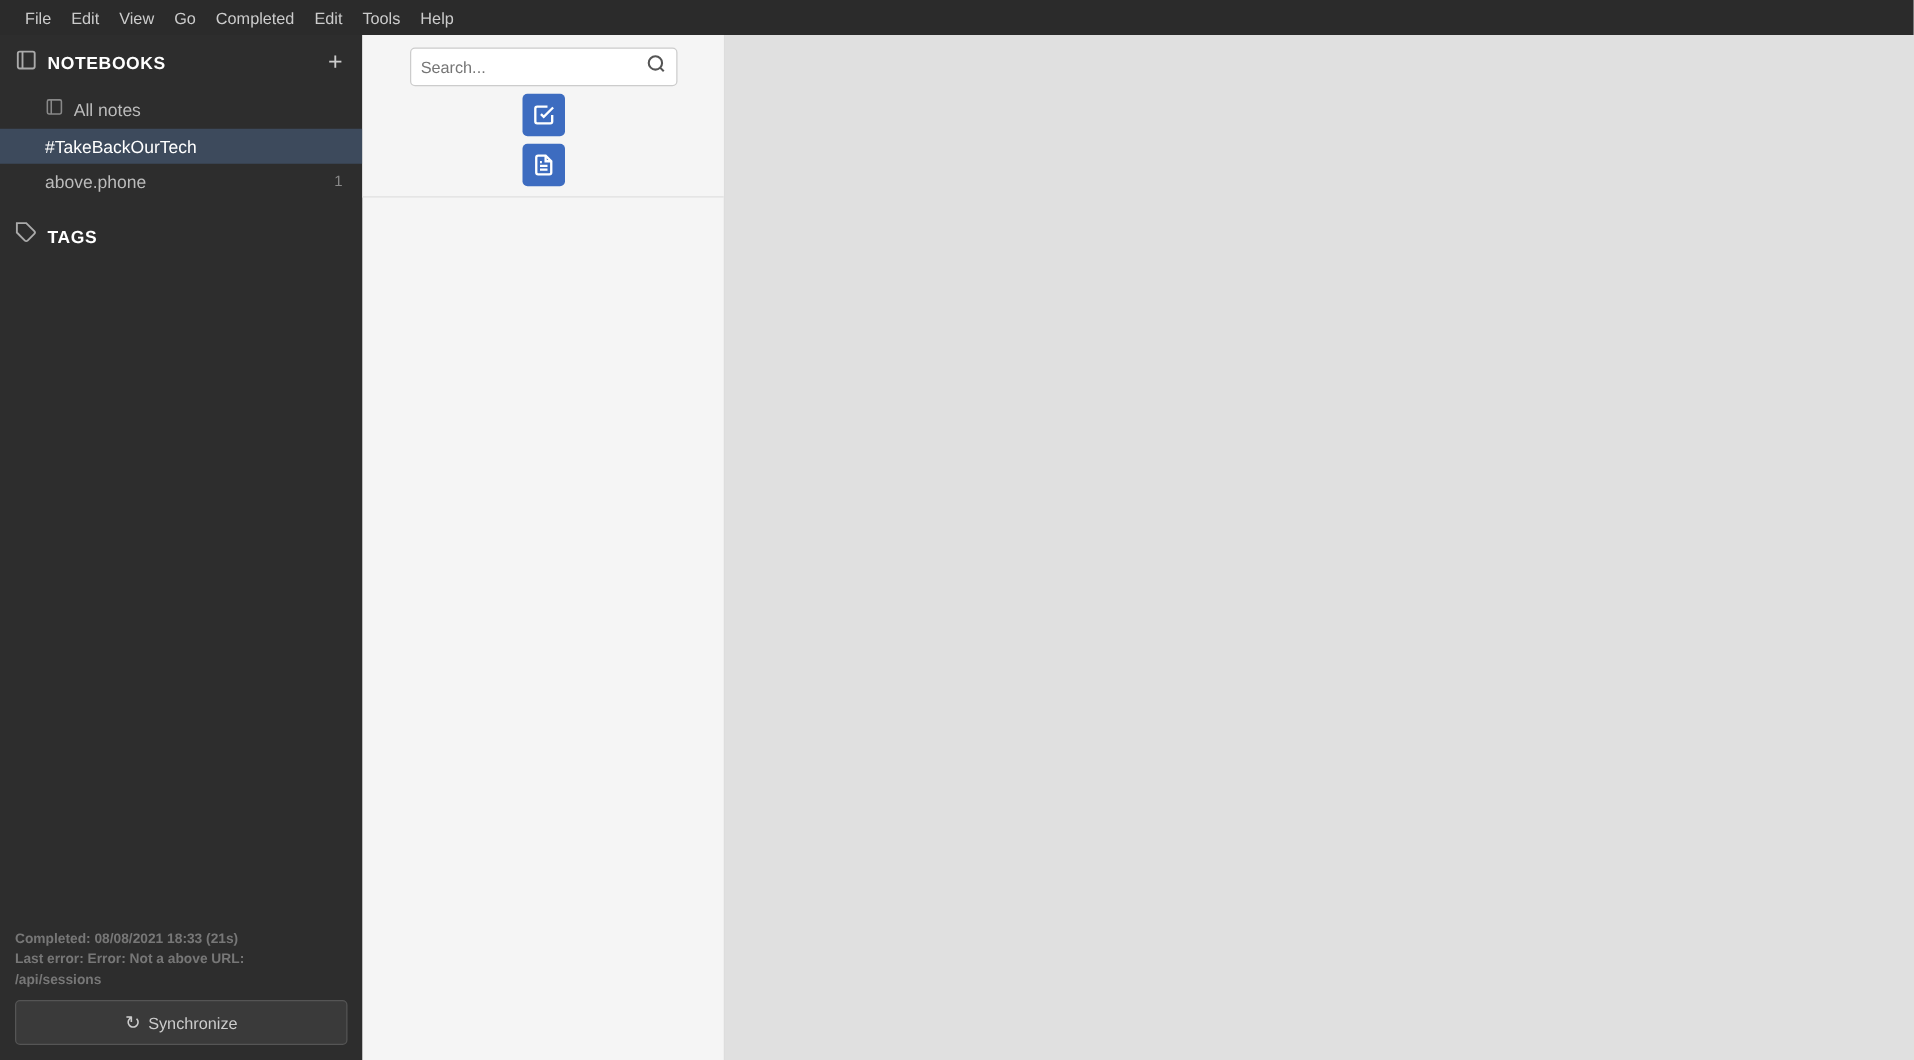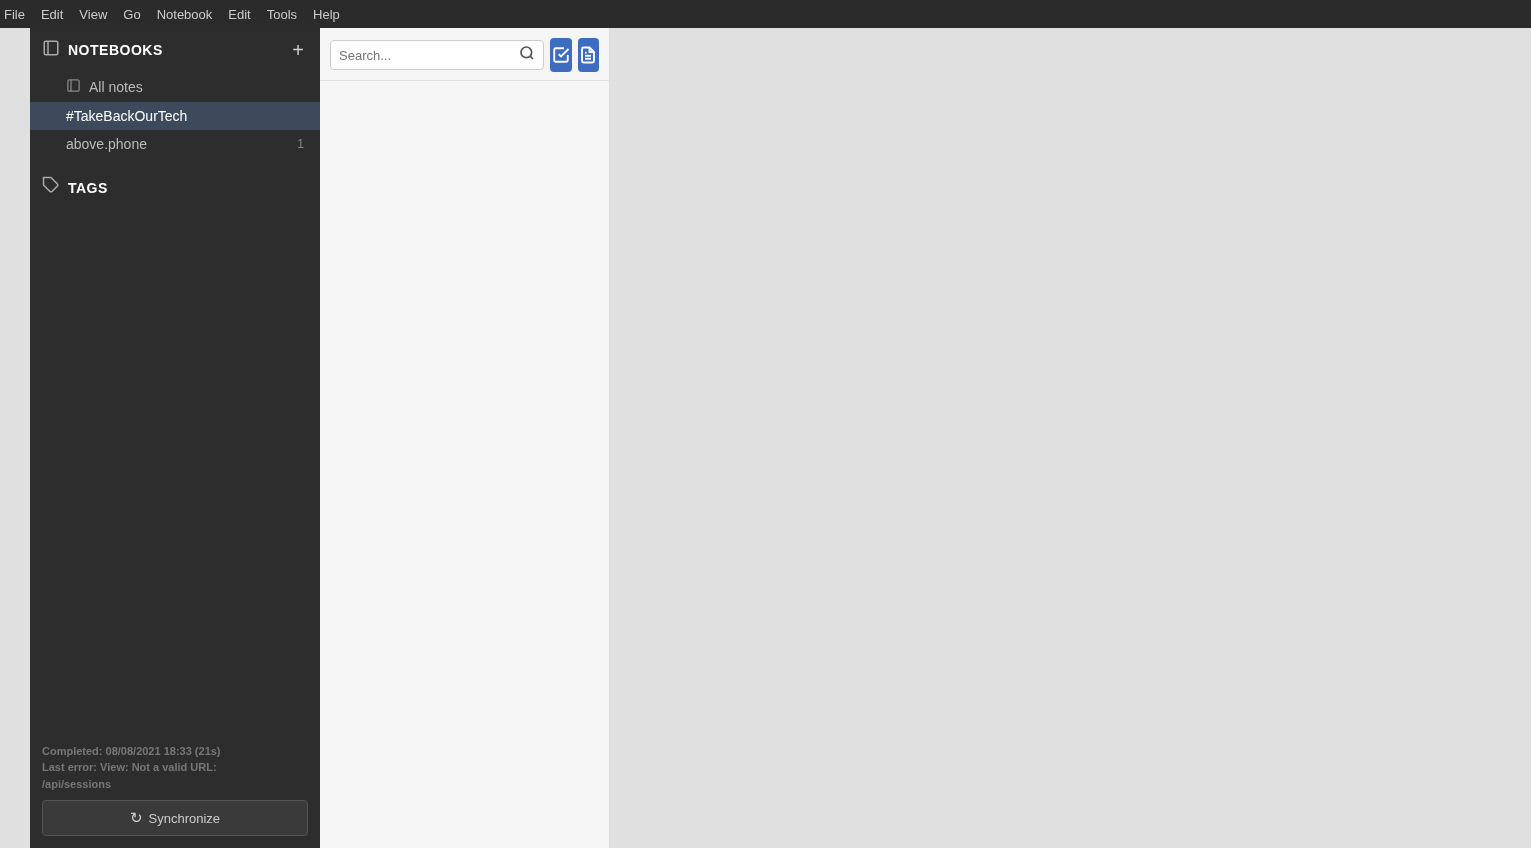--- a/index.html
+++ b/index.html
@@ -4,36 +4,35 @@
   <style>
     * { margin: 0; padding: 0; box-sizing: border-box; }
     body { font-family: -apple-system, BlinkMacSystemFont, 'Segoe UI', sans-serif; display: flex; flex-direction: column; height: 848px; width: 1531px; overflow: hidden; background: #e0e0e0; }
 
     
     .menubar {
       background: #2b2b2b;
       display: flex;
       align-items: center;
       height: 28px;
-      padding: 0 4px;
+      padding: 0 20px;
       gap: 16px;
       flex-shrink: 0;
     }
     .menubar-item {
       color: #ccc;
       font-size: 13px;
       cursor: pointer;
     }
 
     
     .main-layout {
       display: flex;
       flex: 1;
       overflow: hidden;
-      margin-left: 30px;
     }
 
     
     .sidebar {
       width: 290px;
       background: #2d2d2d;
       display: flex;
       flex-direction: column;
       flex-shrink: 0;
     }
@@ -142,20 +141,21 @@
       flex-direction: column;
       flex-shrink: 0;
     }
     .notes-toolbar {
       padding: 10px 10px 8px;
       display: flex;
       align-items: center;
       gap: 6px;
       background: #f5f5f5;
       border-bottom: 1px solid #e0e0e0;
+      flex-direction: column;
     }
     .search-container {
       flex: 1;
       display: flex;
       align-items: center;
       border: 1px solid #ccc;
       border-radius: 4px;
       background: #fff;
       padding: 4px 8px;
       gap: 4px;
@@ -203,21 +203,21 @@
     }
   </style>
 </head>
 <body>
 
 <div class="menubar">
   <span class="menubar-item">File</span>
   <span class="menubar-item">Edit</span>
   <span class="menubar-item">View</span>
   <span class="menubar-item">Go</span>
-  <span class="menubar-item">Notebook</span>
+  <span class="menubar-item">Completed</span>
   <span class="menubar-item">Edit</span>
   <span class="menubar-item">Tools</span>
   <span class="menubar-item">Help</span>
 </div>
 
 <div class="main-layout">
 
   <div class="sidebar">
 
     <div class="sidebar-section-header">
@@ -258,21 +258,21 @@
           <path d="M20.59 13.41l-7.17 7.17a2 2 0 01-2.83 0L2 12V2h10l8.59 8.59a2 2 0 010 2.82z"></path>
           <line x1="7" y1="7" x2="7.01" y2="7"></line>
         </svg>
       </span>
       <span class="tags-section-title">TAGS</span>
     </div>
 
     <div class="sidebar-footer">
       <div class="sidebar-status">
         <div>Completed: 08/08/2021 18:33 (21s)</div>
-        <div>Last error: View: Not a valid URL:</div>
+        <div>Last error: Error: Not a above URL:</div>
         <div>/api/sessions</div>
       </div>
       <button class="sync-button">
         <span style="font-size:15px;">↻</span>
         <span>Synchronize</span>
       </button>
     </div>
 
   </div>
 

